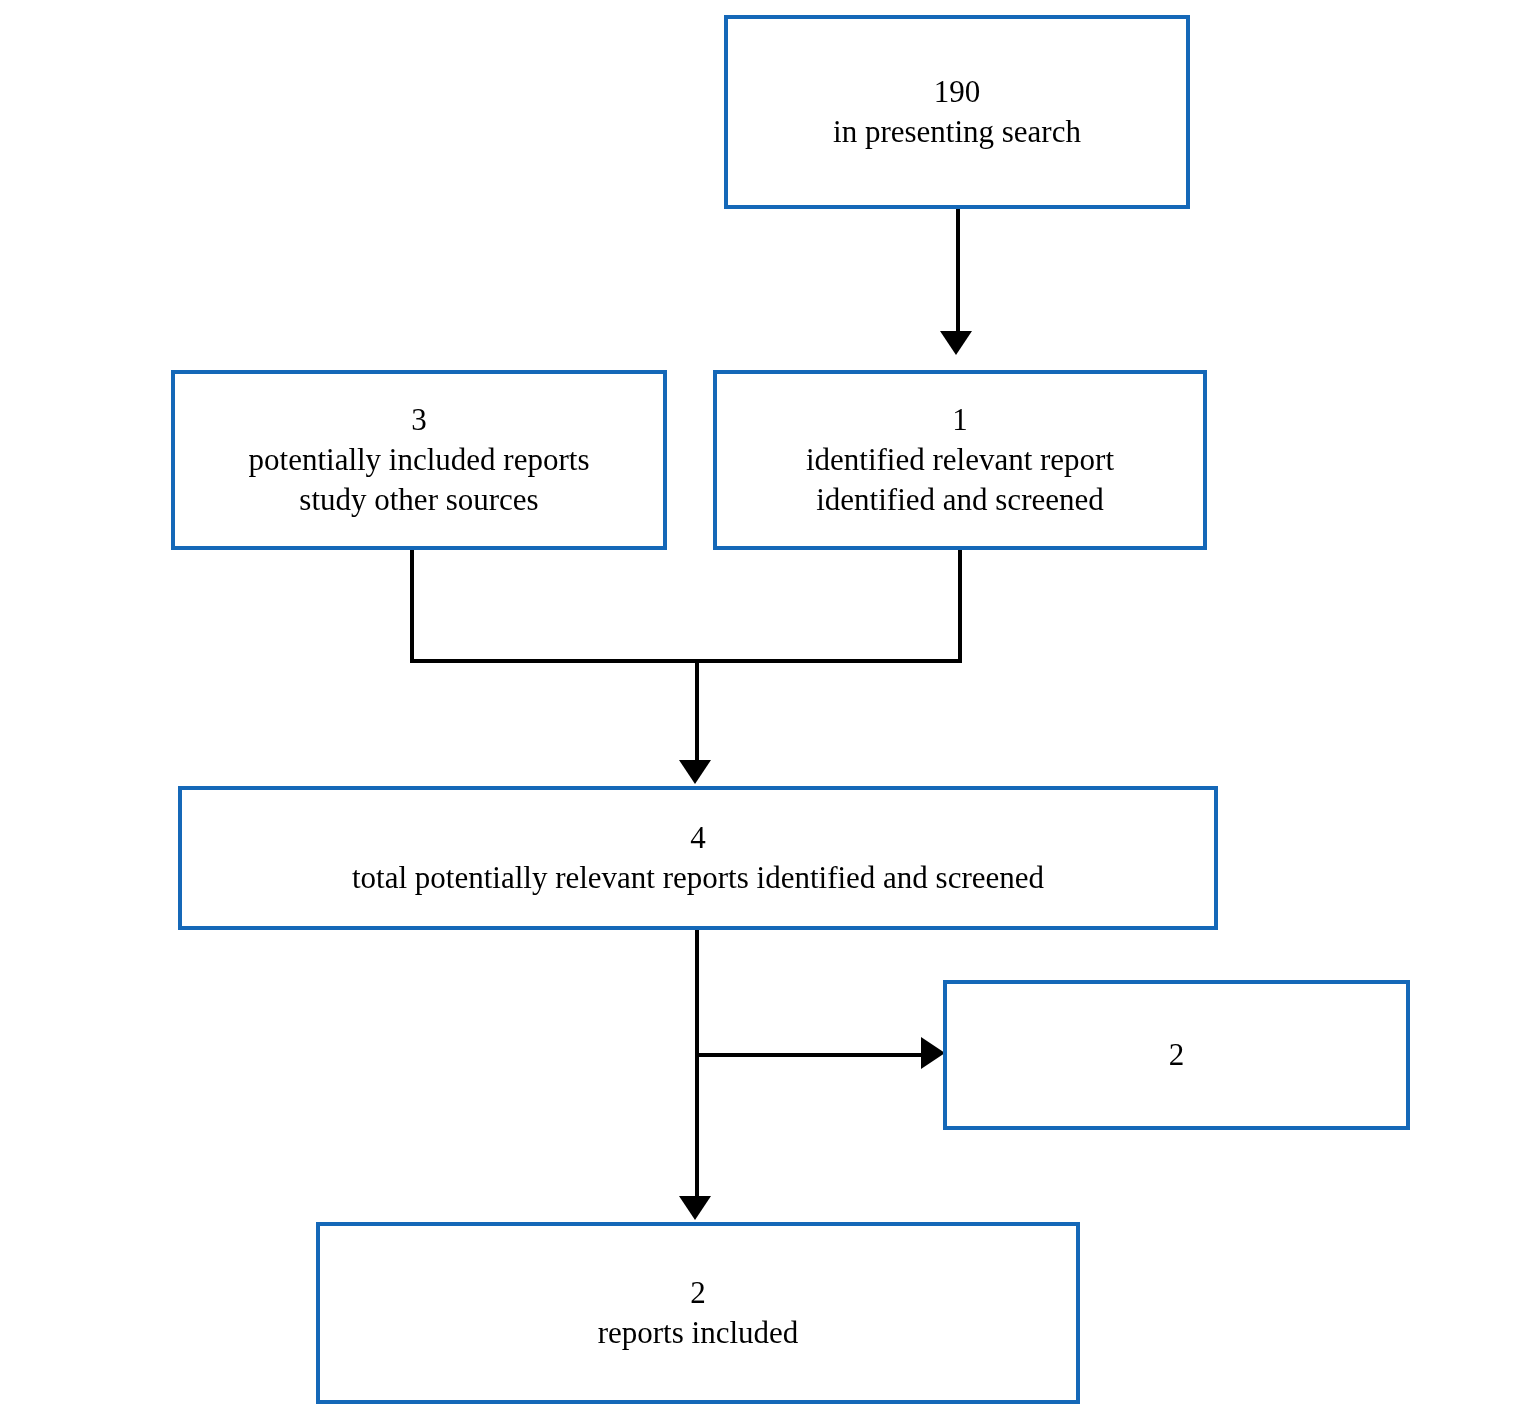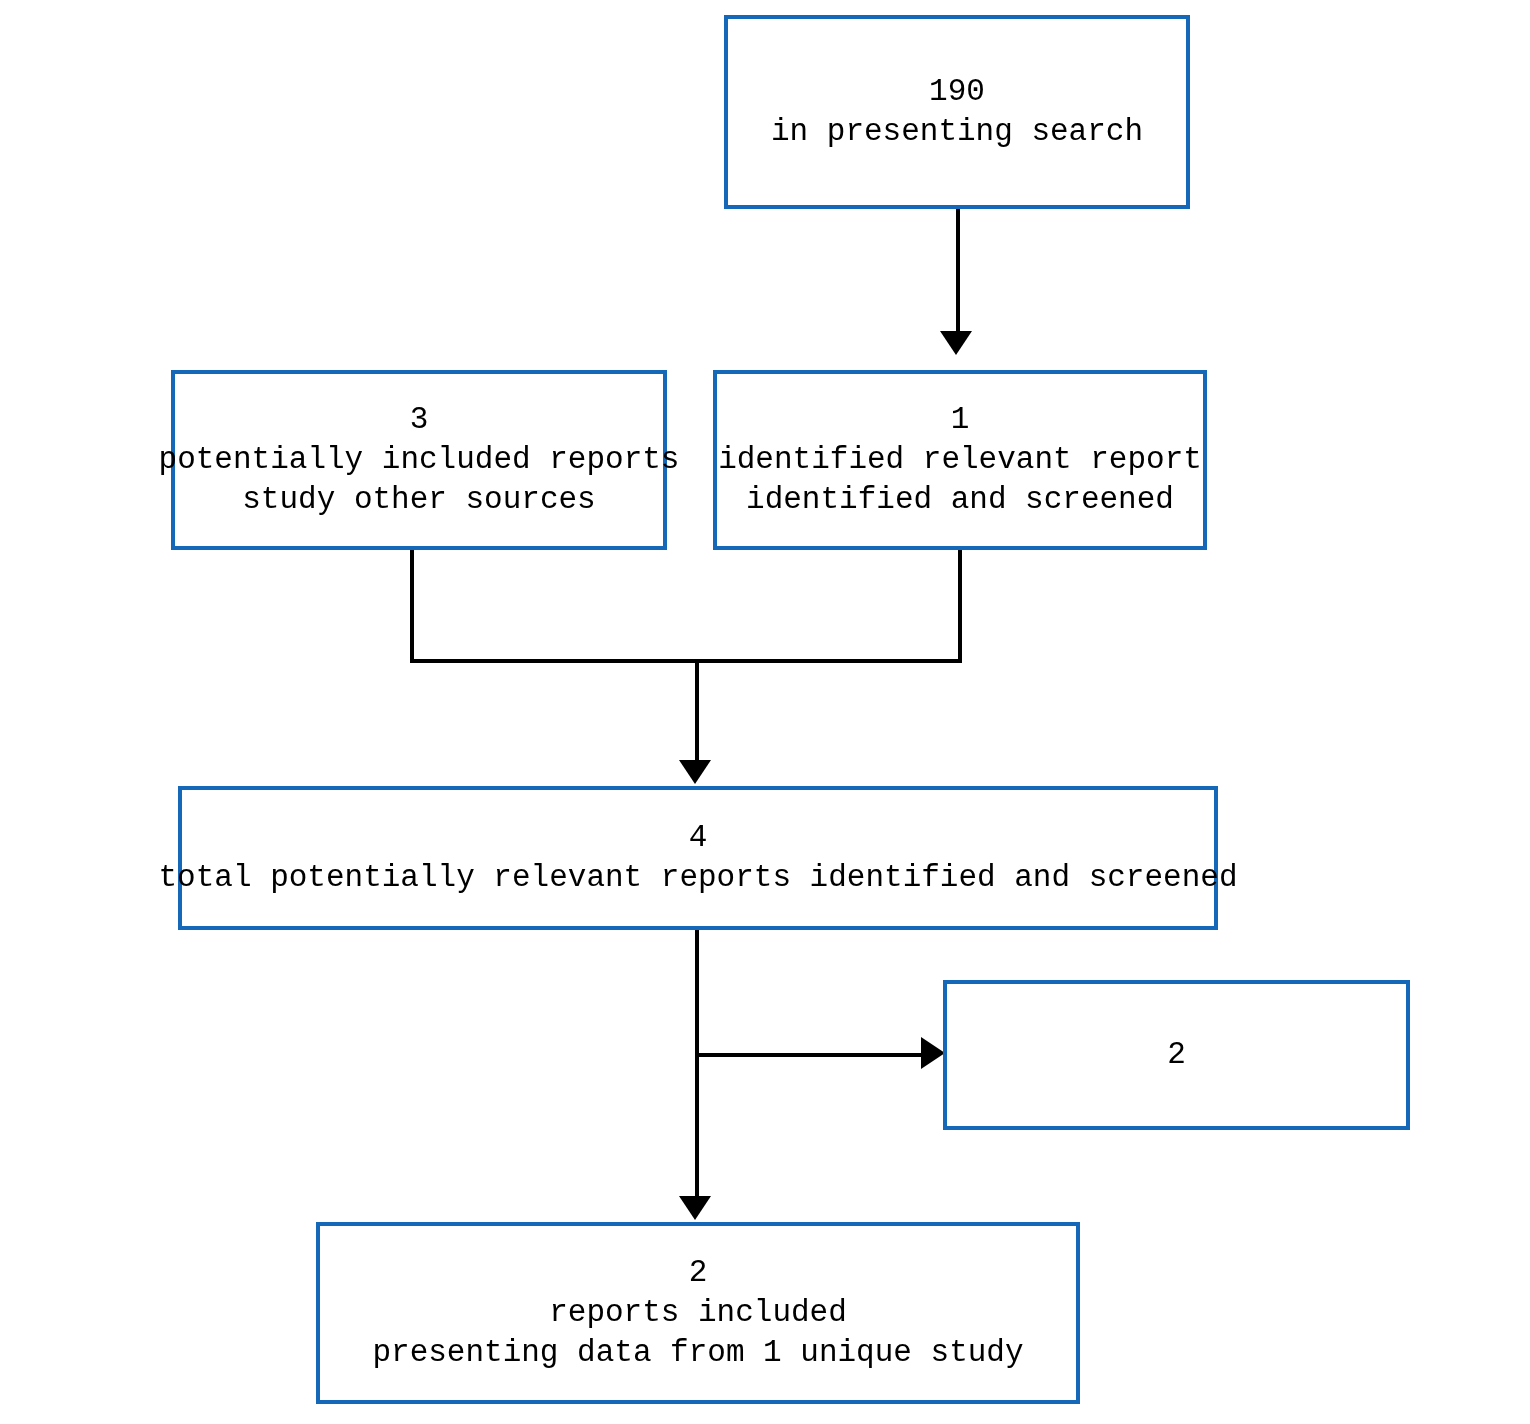--- a/index.html
+++ b/index.html
@@ -6,21 +6,21 @@
   html, body {
     margin: 0;
     padding: 0;
     background: #ffffff;
   }
   #canvas {
     position: relative;
     width: 1530px;
     height: 1424px;
     background: #ffffff;
-    font-family: Liberation Mono, monospace;
+    font-family: Liberation Serif, serif;
     overflow: hidden;
   }
   .flow-box {
     position: absolute;
     box-sizing: border-box;
     border: 4px solid #1568b8;
     background: #ffffff;
     display: flex;
     flex-direction: column;
     align-items: center;
@@ -131,16 +131,15 @@
   <div class="arrow-right" id="arrow-branch-excluded"></div>
   <div class="arrow-down" id="arrow-spine-included"></div>
 
   <div class="flow-box" id="box-excluded">
     <span class="line">2</span>
   </div>
 
   <div class="flow-box" id="box-included">
     <span class="line">2</span>
     <span class="line">reports included</span>
-    <span class="line">presenting data from 1 unique study</span>
   </div>
 
 </div>
 
 </body></html>

